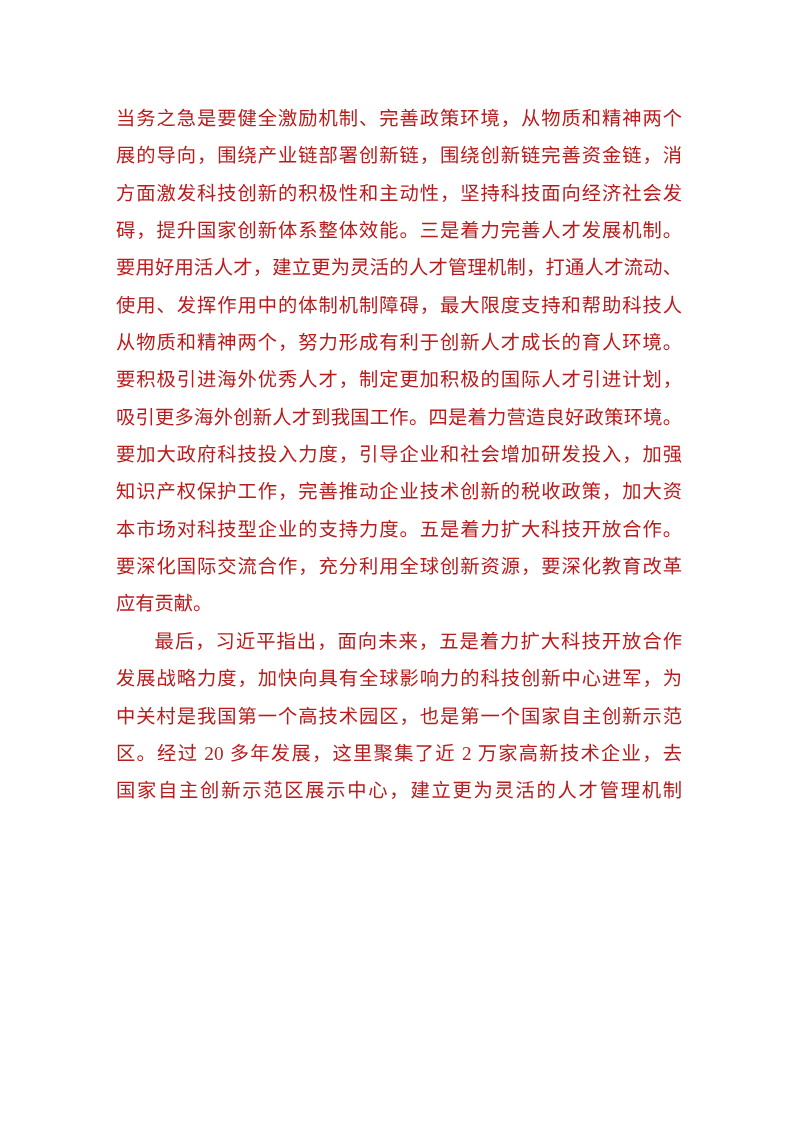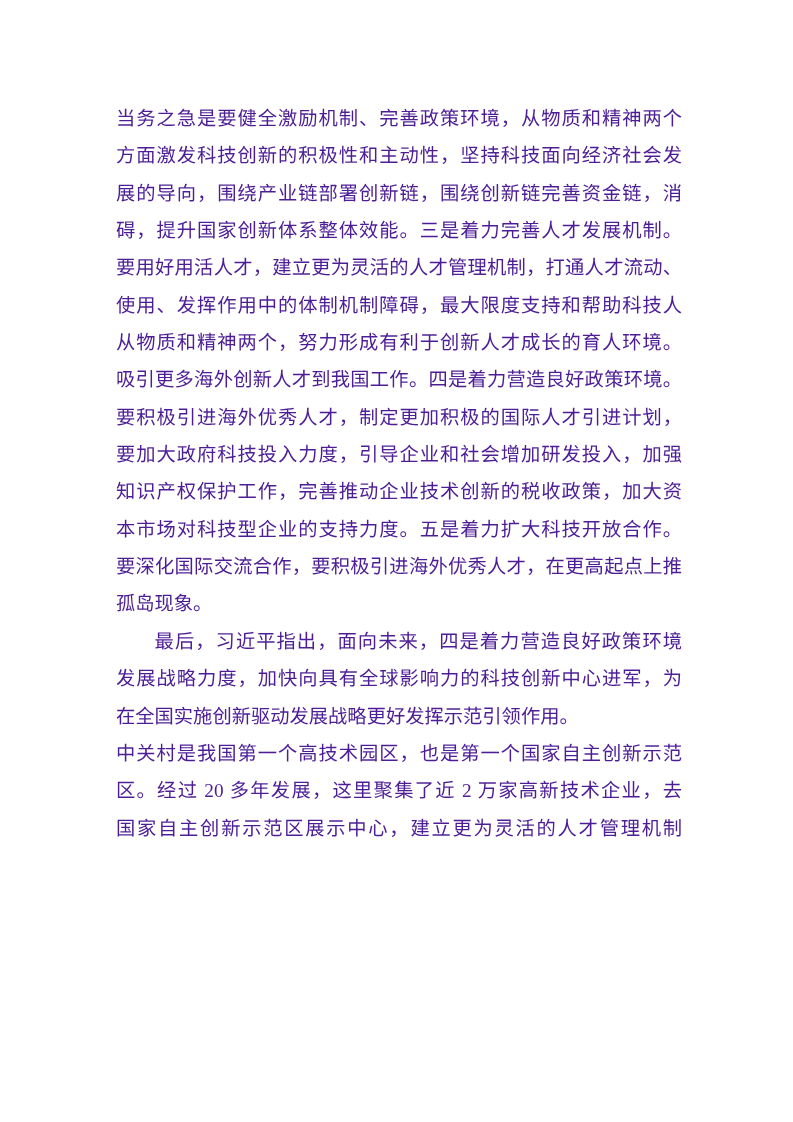--- a/index.html
+++ b/index.html
@@ -40,41 +40,40 @@
     text-align-last: left;
   }
   .line.indent {
     text-indent: 2em;
   }
 </style>
 </head>
 <body>
 
 <div class="page">
-  <div class="doc" id="doc-body" style="color: #4c1d95;">
+  <div class="doc" id="doc-body" style="color: #b91c1c;">
       <div class="paragraph">
         <div class="line">当务之急是要健全激励机制、完善政策环境，从物质和精神两个</div>
+        <div class="line">展的导向，围绕产业链部署创新链，围绕创新链完善资金链，消</div>
         <div class="line">方面激发科技创新的积极性和主动性，坚持科技面向经济社会发</div>
-        <div class="line">展的导向，围绕产业链部署创新链，围绕创新链完善资金链，消</div>
         <div class="line">碍，提升国家创新体系整体效能。三是着力完善人才发展机制。</div>
         <div class="line">要用好用活人才，建立更为灵活的人才管理机制，打通人才流动、</div>
         <div class="line">使用、发挥作用中的体制机制障碍，最大限度支持和帮助科技人</div>
         <div class="line">从物质和精神两个，努力形成有利于创新人才成长的育人环境。</div>
+        <div class="line">要积极引进海外优秀人才，制定更加积极的国际人才引进计划，</div>
         <div class="line">吸引更多海外创新人才到我国工作。四是着力营造良好政策环境。</div>
-        <div class="line">要积极引进海外优秀人才，制定更加积极的国际人才引进计划，</div>
         <div class="line">要加大政府科技投入力度，引导企业和社会增加研发投入，加强</div>
         <div class="line">知识产权保护工作，完善推动企业技术创新的税收政策，加大资</div>
         <div class="line">本市场对科技型企业的支持力度。五是着力扩大科技开放合作。</div>
-        <div class="line">要深化国际交流合作，要积极引进海外优秀人才，在更高起点上推</div>
-        <div class="line flush">孤岛现象。</div>
+        <div class="line">要深化国际交流合作，充分利用全球创新资源，要深化教育改革</div>
+        <div class="line flush">应有贡献。</div>
       </div>
       <div class="paragraph">
-        <div class="line indent">最后，习近平指出，面向未来，四是着力营造良好政策环境</div>
+        <div class="line indent">最后，习近平指出，面向未来，五是着力扩大科技开放合作</div>
         <div class="line">发展战略力度，加快向具有全球影响力的科技创新中心进军，为</div>
-        <div class="line flush">在全国实施创新驱动发展战略更好发挥示范引领作用。</div>
       </div>
       <div class="paragraph">
         <div class="line">中关村是我国第一个高技术园区，也是第一个国家自主创新示范</div>
         <div class="line">区。经过 20 多年发展，这里聚集了近 2 万家高新技术企业，去</div>
         <div class="line">国家自主创新示范区展示中心，建立更为灵活的人才管理机制</div>
       </div>
     </div>
 </div>
 
 </body></html>

